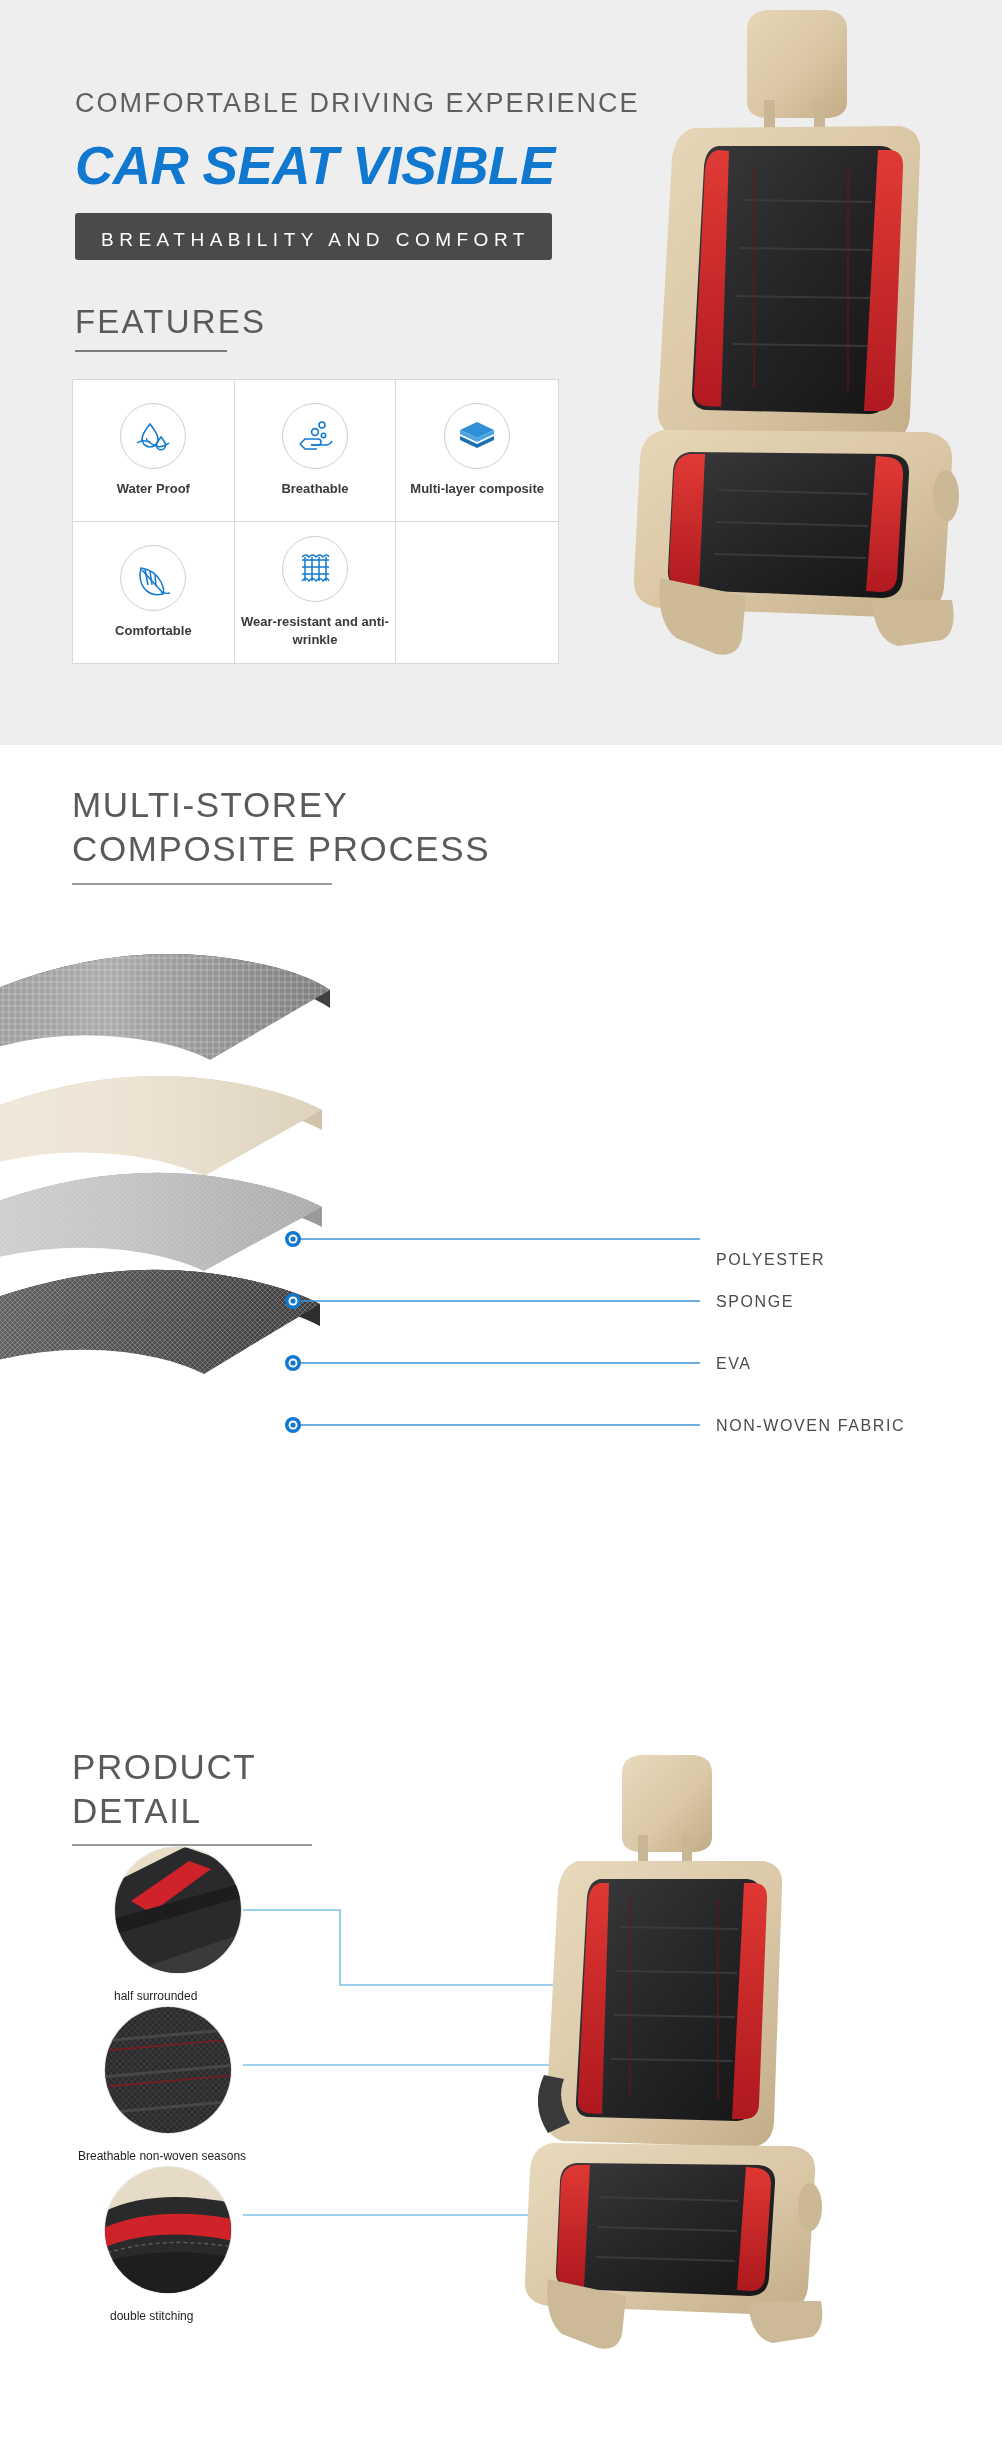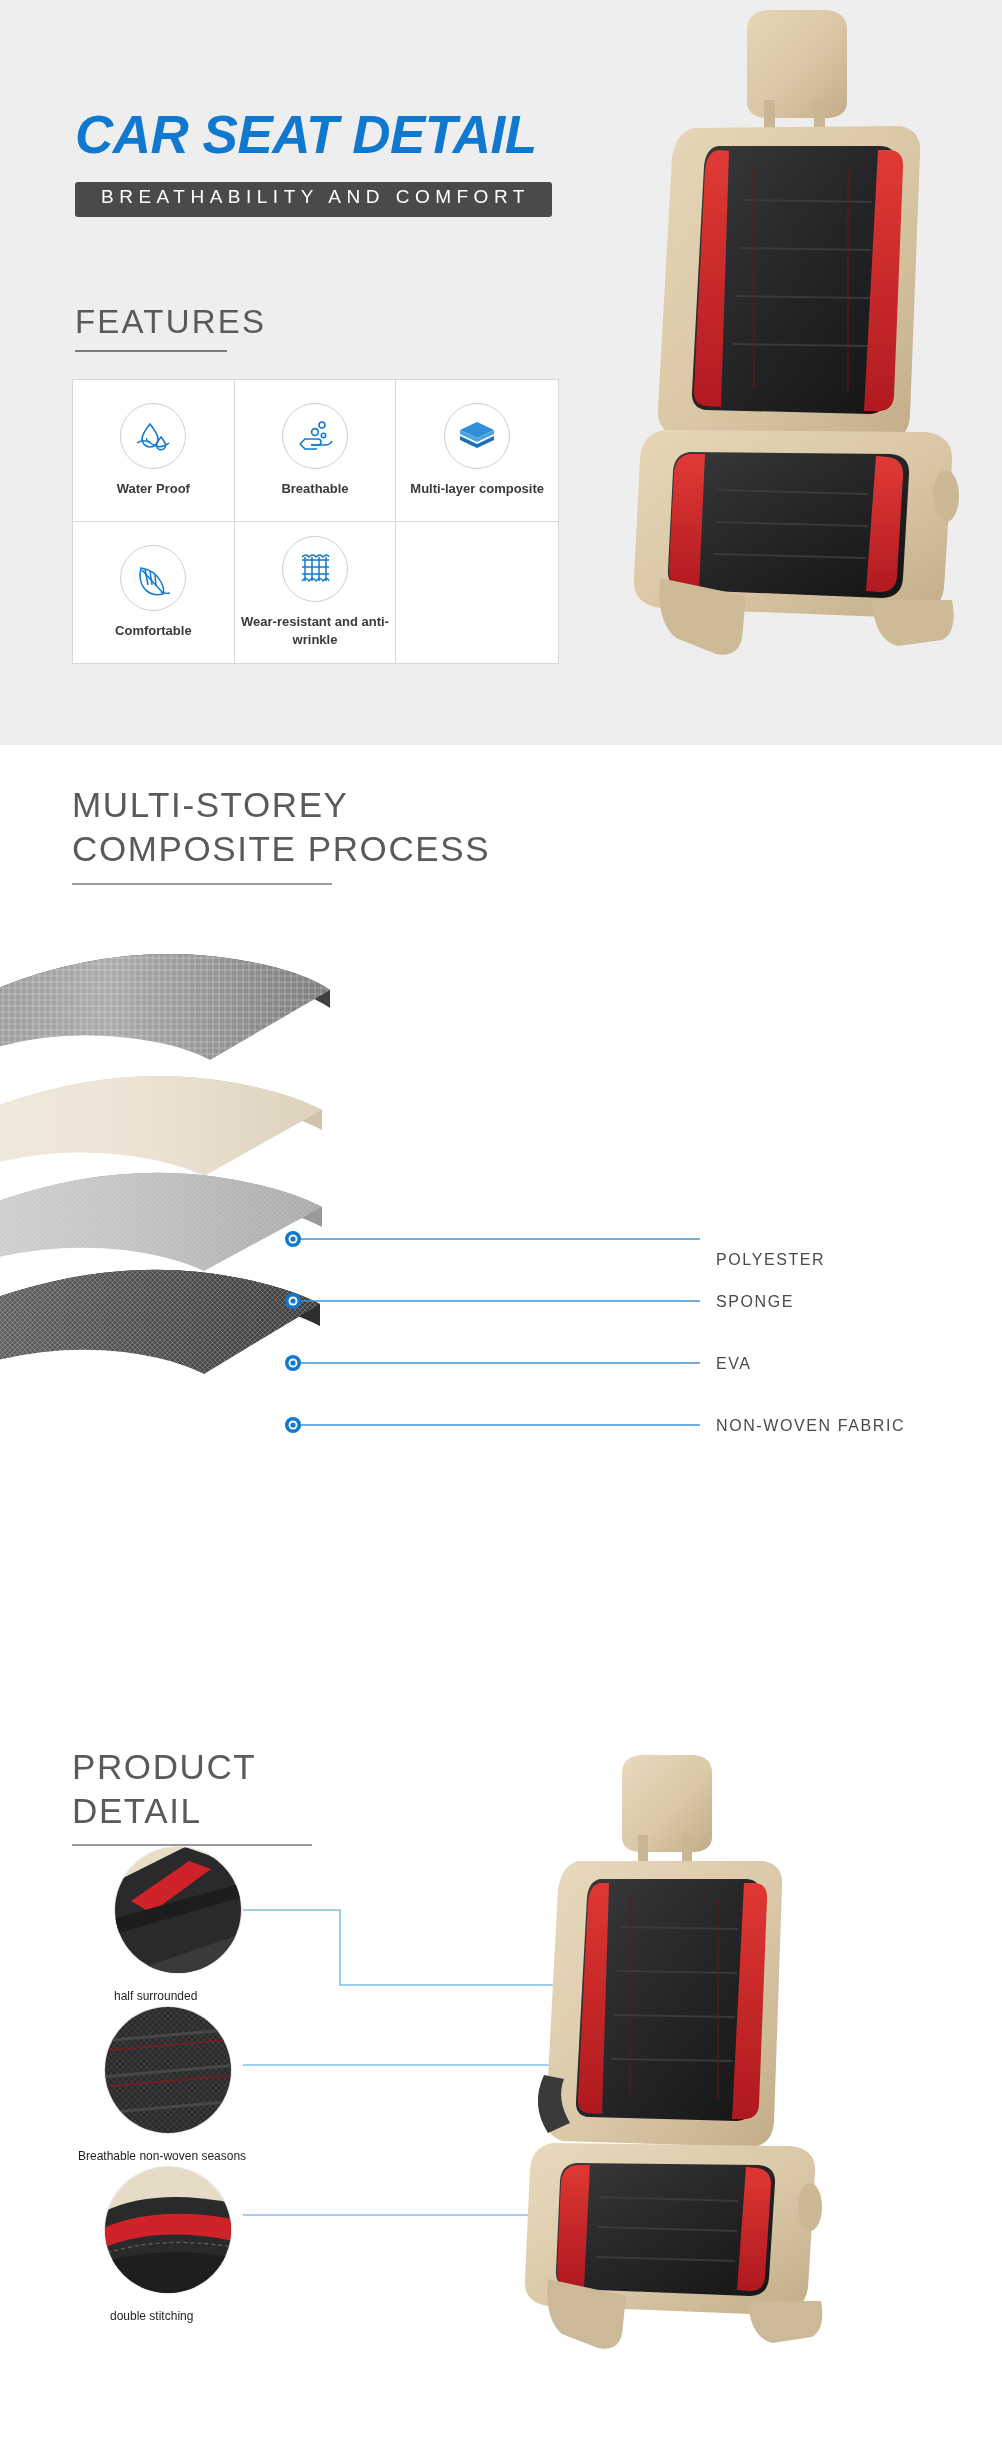--- a/index.html
+++ b/index.html
@@ -37,21 +37,21 @@
     letter-spacing: -0.5px;
     white-space: nowrap;
   }
   .badge {
     margin-top: 17px;
     display: inline-block;
     background: #4a4a4a;
     color: #ffffff;
     font-size: 19px;
     letter-spacing: 5.5px;
-    padding: 4px 22px 9px 26px;
+    padding: 16px 22px 9px 26px;
     border-radius: 3px;
     white-space: nowrap;
   }
 
   .features-head {
     position: absolute;
     left: 75px;
     top: 303px;
   }
   .features-head h2 {
@@ -279,21 +279,22 @@
         </g>
 
         <ellipse cx="404" cy="496" rx="13" ry="26" fill="#cbb996"></ellipse>
 
         <path d="M118 578 q-4 44 16 60 l40 16 q22 4 26 -16 l4 -42 z" fill="#cdbb98"></path>
         <path d="M330 600 q2 40 26 46 l44 -6 q16 -8 10 -40 z" fill="#cdbb98"></path>
       </svg>
     </div>
 
     <div class="hero-left">
-      <div class="title">CAR SEAT DETAIL</div>
+      <div class="kicker">COMFORTABLE DRIVING EXPERIENCE</div>
+      <div class="title">CAR SEAT VISIBLE</div>
       <div class="badge">BREATHABILITY AND COMFORT</div>
     </div>
 
     <div class="features-head">
       <h2>FEATURES</h2>
       <div class="rule"></div>
     </div>
 
     <div class="feature-grid">
 

